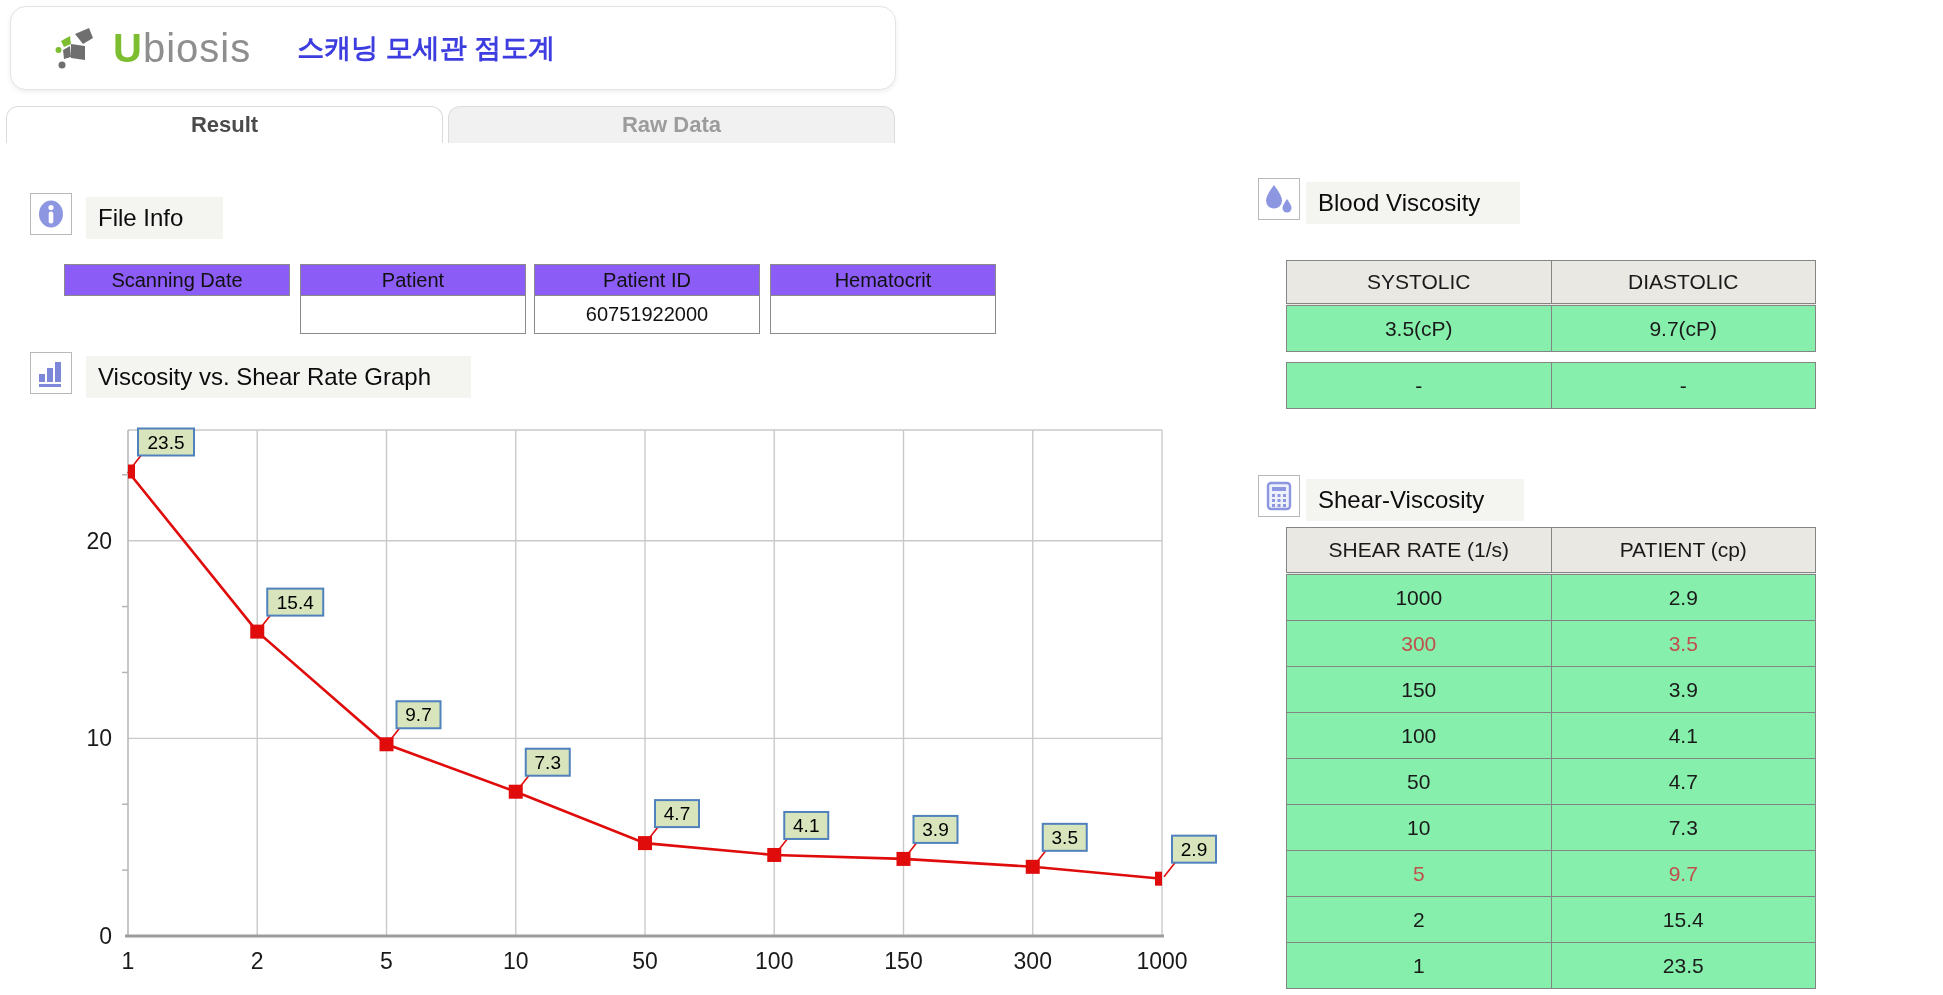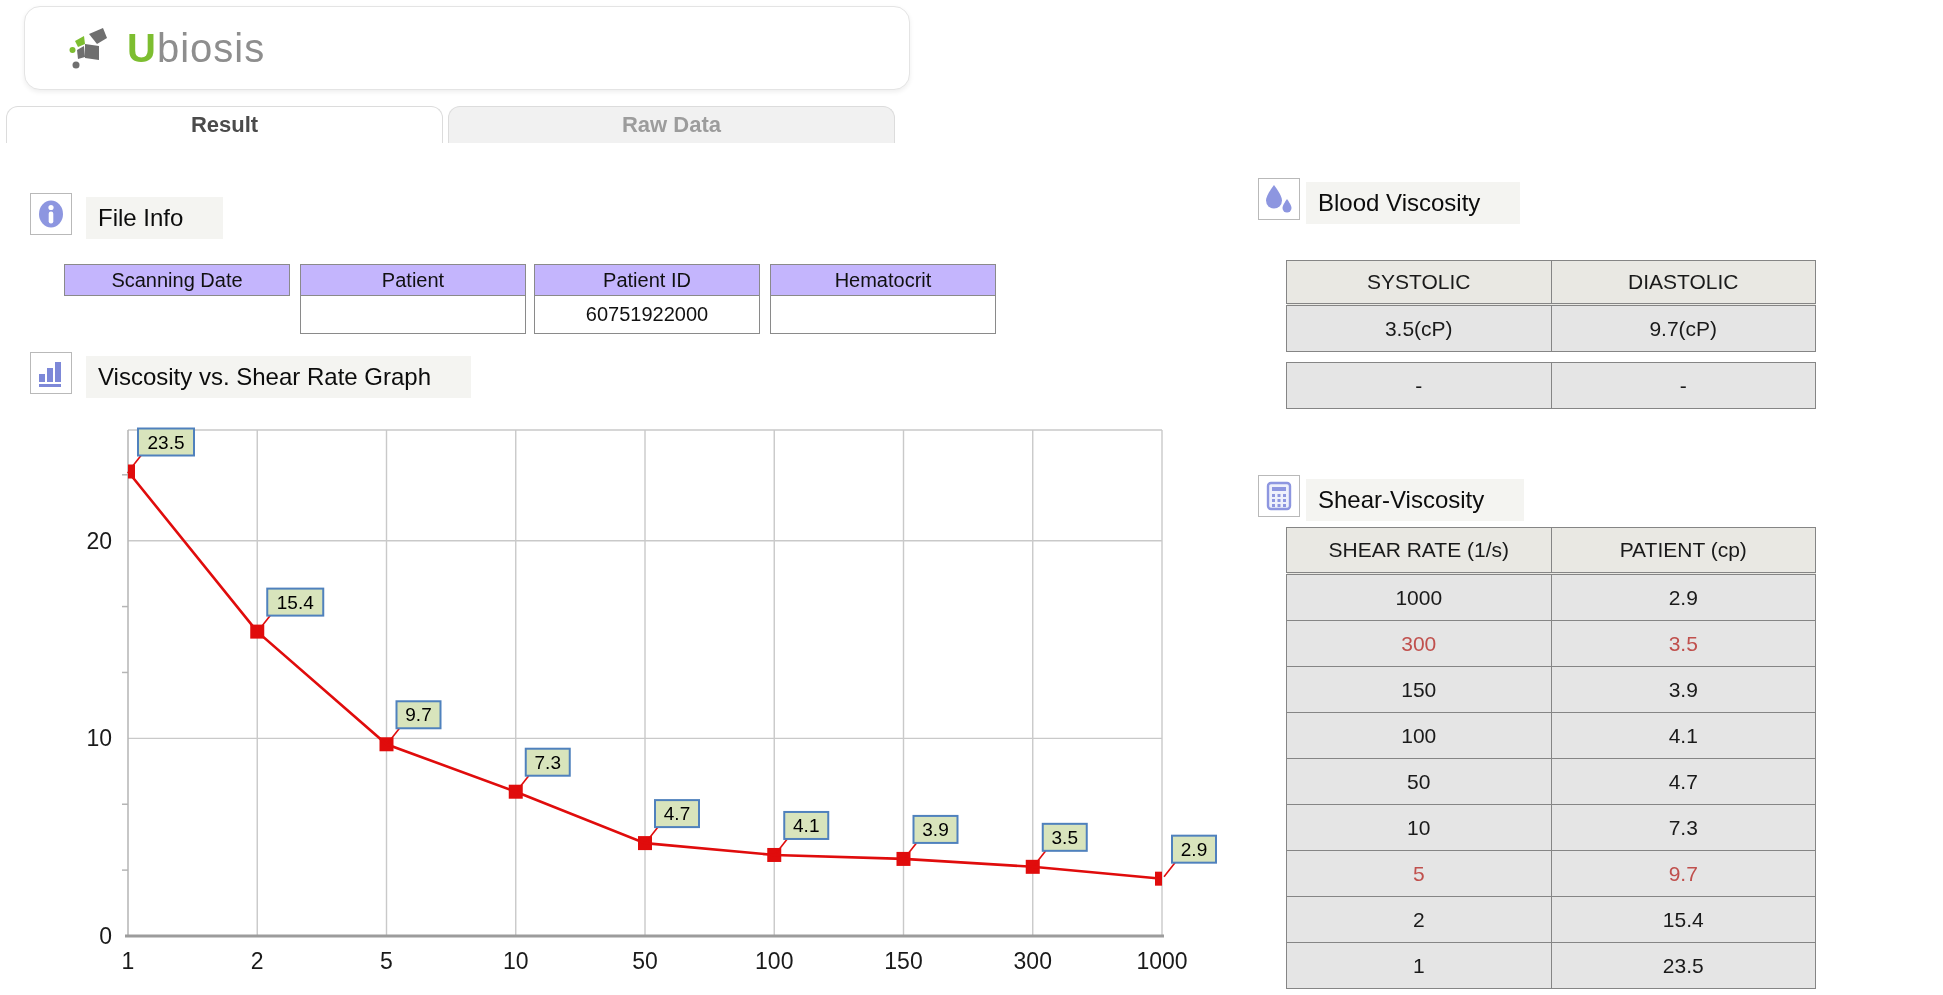--- a/index.html
+++ b/index.html
@@ -4,21 +4,21 @@
 <style>
   html,body{margin:0;padding:0;background:#ffffff;}
   body{
     position:relative;width:1943px;height:995px;overflow:hidden;
     font-family:"Liberation Sans","DejaVu Sans",sans-serif;color:#111;
   }
   .abs{position:absolute;}
 
   
   .header-card{
-    left:24px;top:6px;width:884px;height:82px;
+    left:10px;top:6px;width:884px;height:82px;
     background:#fff;border:1px solid #e4e4e4;border-radius:16px;
     box-shadow:0 2px 5px rgba(0,0,0,.07);
     display:flex;align-items:center;
   }
   .logo{display:flex;align-items:center;margin-left:44px;}
   .logo-text{font-size:40px;letter-spacing:1px;line-height:1;margin-left:6px;}
   .logo-u{color:#7dbe30;font-weight:bold;}
   .logo-rest{color:#8e8e8e;}
   .app-title{margin-left:46px;font-size:27px;font-weight:bold;color:#3d3de0;}
 
@@ -41,28 +41,28 @@
   .section-label{
     background:#f4f4f1;color:#0c0c0c;font-size:24px;
     padding:7px 40px 7px 12px;white-space:nowrap;
   }
 
   
   .fi-table{width:226px;border-collapse:collapse;table-layout:fixed;}
   .fi-table td{
     border:1px solid #8a8a8a;text-align:center;font-size:20px;padding:0;
   }
-  .fi-head{background:#c4b5fd;height:30px;border-bottom:3px double #8a8a8a;margin-left:36px;}
+  .fi-head{background:#8b5cf6;height:30px;border-bottom:3px double #8a8a8a;margin-left:36px;}
   .fi-val{background:#fff;height:37px;}
 
   
   .rt{width:530px;border-collapse:collapse;table-layout:fixed;padding-left:46px;}
   .rt td{
     border:1px solid #858585;text-align:center;font-size:21px;
-    padding:0;background:#e5e5e5;color:#1a1a1a;
+    padding:0;background:#86efac;color:#1a1a1a;
   }
   .rt .head td{background:#e9e8e3;height:42px;border-bottom:3px double #858585;}
   .rt .val td{height:45px;}
   .sv-table td{height:45px;}
   .sv-table .head td{height:44px;}
   .hl td{color:#c0504d;}
 
   svg text{font-family:"Liberation Sans","DejaVu Sans",sans-serif;}
 </style>
 </head>
@@ -73,20 +73,21 @@
     <svg width="52" height="48" viewBox="0 0 52 48">
       <polygon points="20,10 34,4 38,14 28,20" fill="#6f6f6f"></polygon>
       <polygon points="16,20 30,22 30,36 16,34" fill="#6f6f6f"></polygon>
       <polygon points="8,26 15,22 16,33 9,35" fill="#6f6f6f"></polygon>
       <circle cx="7" cy="41" r="3.5" fill="#6f6f6f"></circle>
       <polygon points="6,17 15,12 16,20 9,23" fill="#7dbe30"></polygon>
       <circle cx="3.5" cy="26" r="3" fill="#7dbe30"></circle>
     </svg>
     <div class="logo-text"><span class="logo-u">U</span><span class="logo-rest">biosis</span></div>
   </div>
+  <div class="app-title">스캐닝 모세관 점도계</div>
 </div>
 
 <div class="abs tab tab-active">
   <span>Result</span>
 </div>
 <div class="abs tab tab-inactive">
   <span>Raw Data</span>
 </div>
 
 <div class="abs icon-box" style="left:30px;top:193px;">

